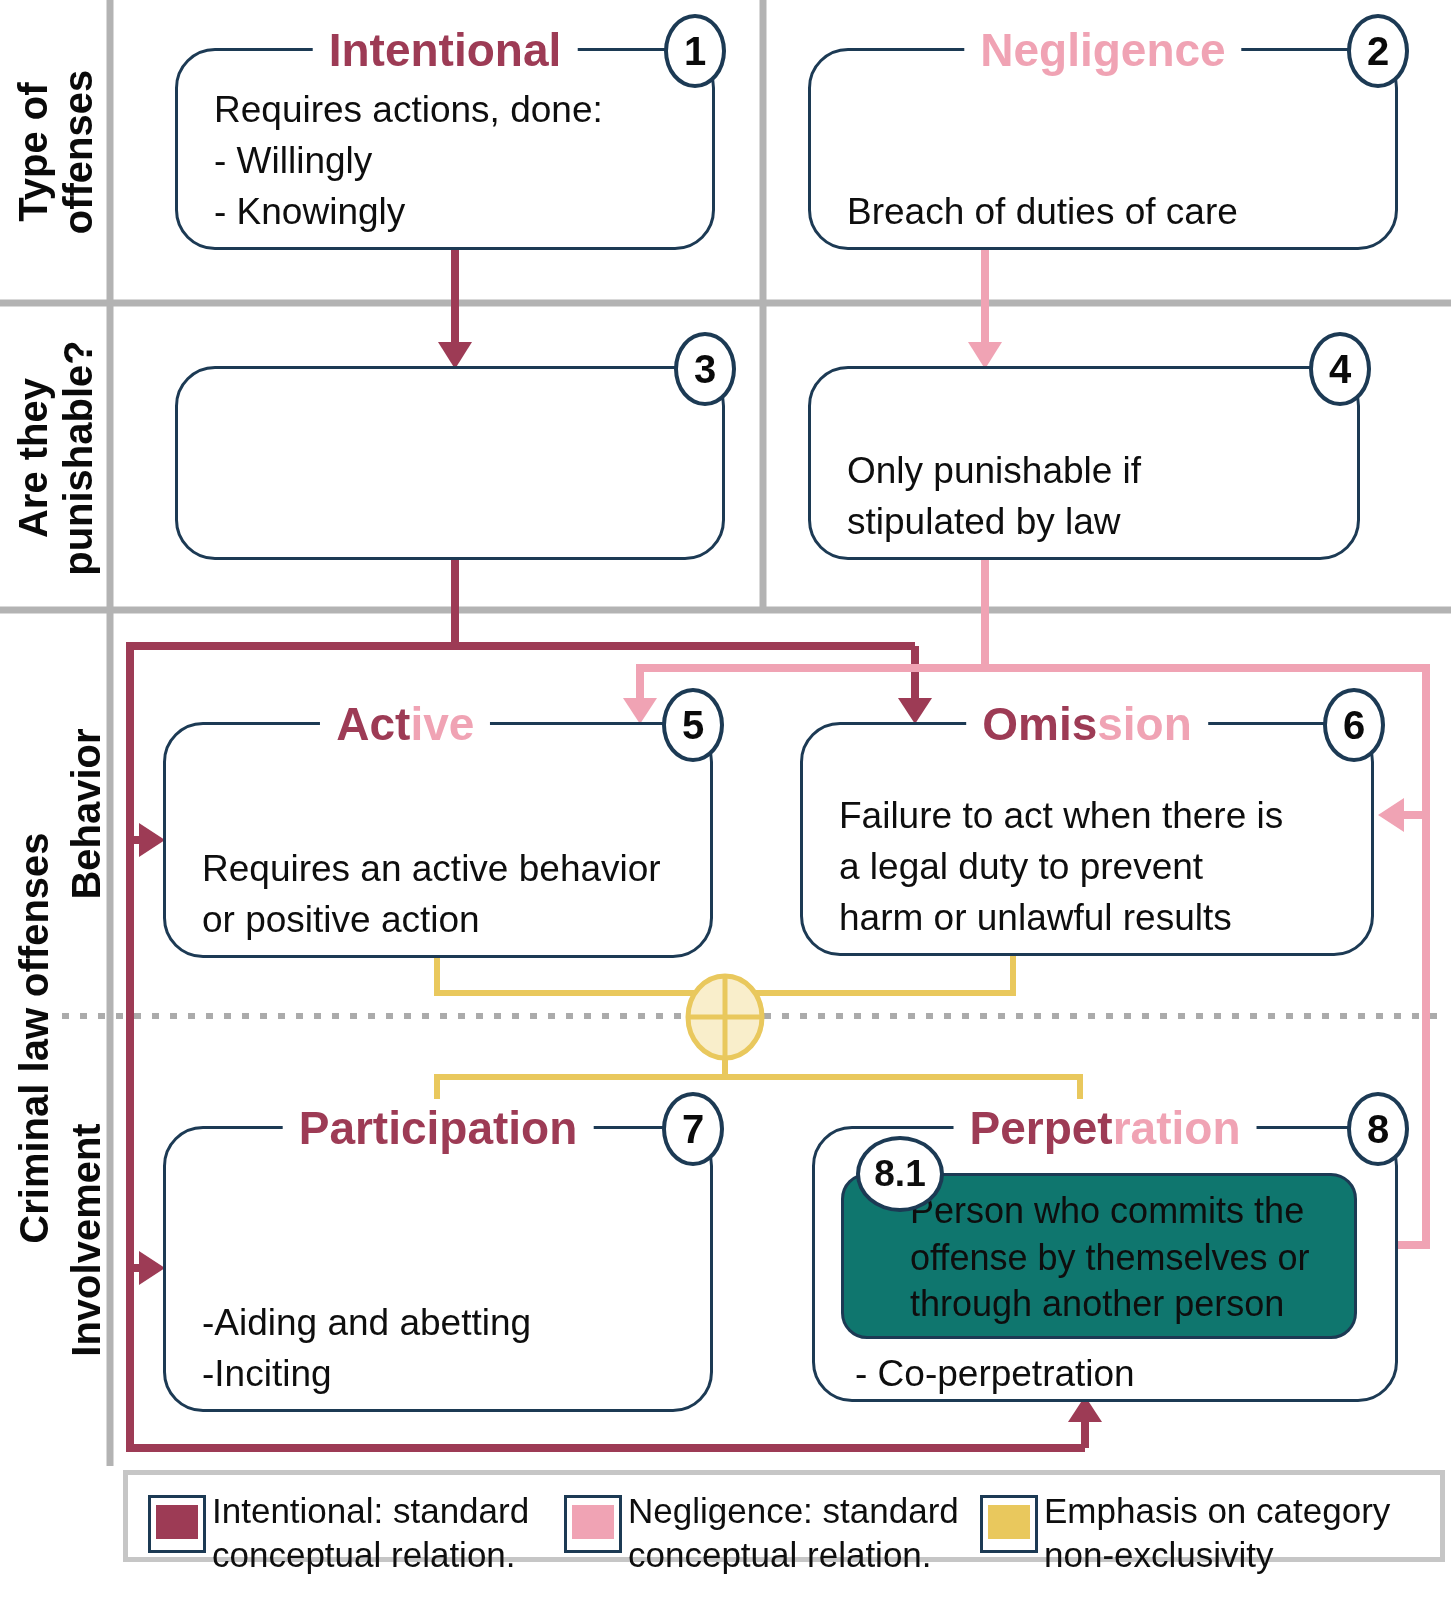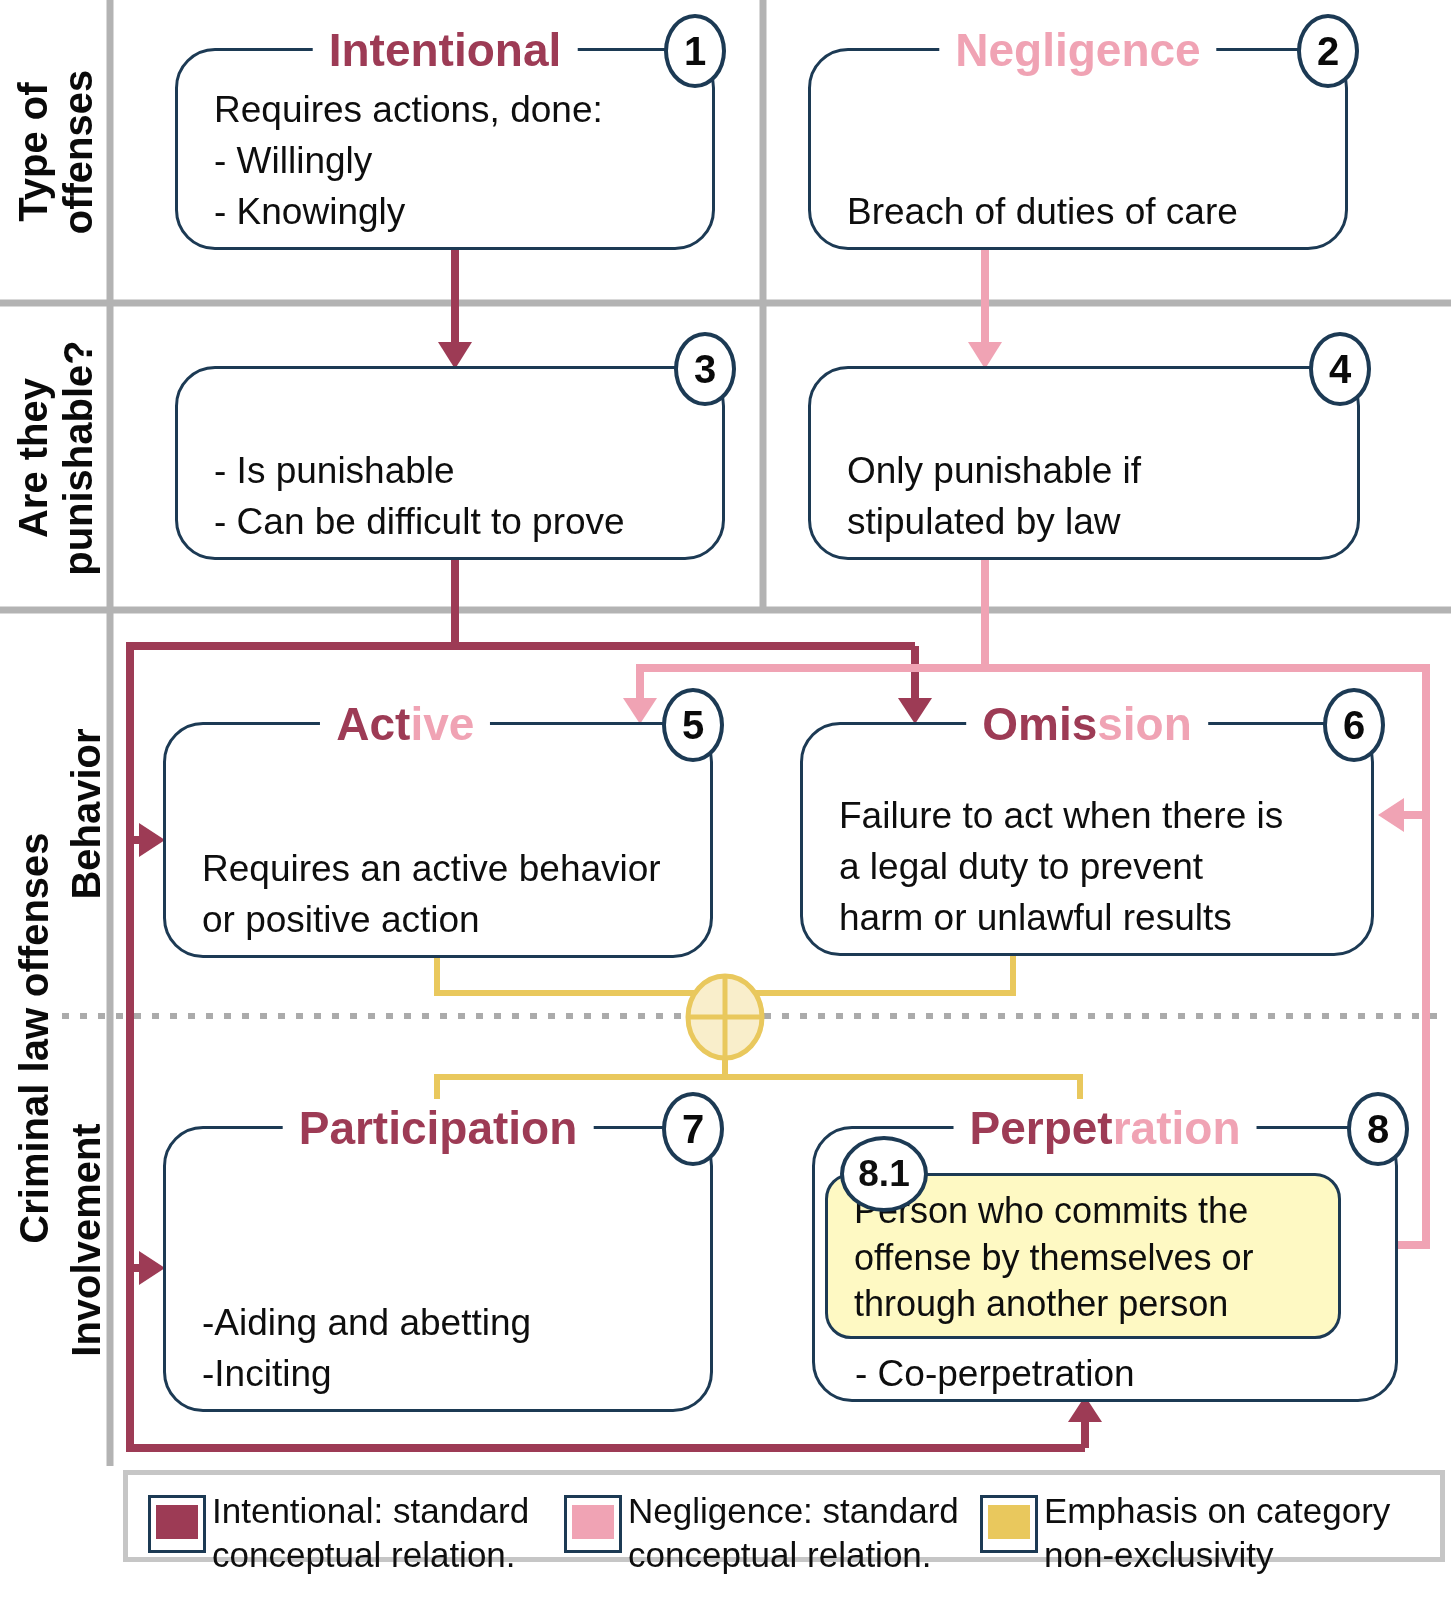--- a/index.html
+++ b/index.html
@@ -30,31 +30,31 @@
        border-radius:40px;box-sizing:border-box;display:flex;flex-direction:column;justify-content:flex-end;}
   .box .body{white-space:pre-line;font-size:37px;line-height:1.38;padding:18px 18px 10px 36px;}
   .title{position:absolute;top:-30px;left:50%;transform:translateX(-50%);background:#ffffff;
          padding:0 16px;font-size:46px;font-weight:bold;white-space:nowrap;line-height:58px;}
   .tm{color:var(--maroon);}
   .tp{color:var(--pink);}
   .numc{position:absolute;top:-37px;right:-14px;width:62px;height:74px;border:4px solid var(--navy);
         border-radius:50%;background:#ffffff;display:flex;align-items:center;justify-content:center;
         font-size:40px;font-weight:bold;color:#0a0a0a;box-sizing:border-box;}
   #b1{left:175px;top:48px;width:540px;height:202px;}
-  #b2{left:808px;top:48px;width:540px;height:202px;}
+  #b2{left:808px;top:48px;width:590px;height:202px;}
   #b3{left:175px;top:366px;width:550px;height:194px;}
   #b4{left:808px;top:366px;width:552px;height:194px;}
   #b5{left:163px;top:722px;width:550px;height:236px;}
   #b6{left:800px;top:722px;width:574px;height:234px;}
   #b7{left:163px;top:1126px;width:550px;height:286px;}
   #b8{left:812px;top:1126px;width:586px;height:276px;justify-content:flex-start;}
 
   
-  .inner-box{position:relative;margin:44px 0 0 10px;width:516px;height:166px;border:3px solid var(--navy);
-             border-radius:26px;box-sizing:border-box;display:flex;flex-direction:column;justify-content:center;background:#fef9c3;}
+  .inner-box{position:relative;margin:44px 0 0 26px;width:516px;height:166px;border:3px solid var(--navy);
+             border-radius:26px;box-sizing:border-box;display:flex;flex-direction:column;justify-content:center;background:#0f766e;padding-left:40px;}
   .inner-box .body{font-size:36px;line-height:1.3;padding:6px 10px 2px 26px;white-space:pre-line;}
   .numc-sub{position:absolute;left:12px;top:-40px;width:88px;height:76px;border:4px solid var(--navy);
             border-radius:50%;background:#ffffff;display:flex;align-items:center;justify-content:center;
             font-size:37px;font-weight:bold;box-sizing:border-box;}
   .extra-line{font-size:37px;padding:14px 0 0 40px;white-space:pre-line;}
 
   
   .legend{position:absolute;left:123px;top:1470px;width:1322px;height:92px;z-index:2;background:#ffffff;
           border:5px solid var(--legend-border);box-sizing:border-box;}
   .litem{position:absolute;top:14px;display:flex;align-items:flex-start;}
@@ -136,22 +136,20 @@
   </div>
 
   <div class="box" id="b2">
     <span class="title"><span class="tm"></span><span class="tp">Negligence</span></span>
     <span class="numc">2</span>
     <div class="body">Breach of duties of care</div>
   </div>
 
   <div class="box" id="b3">
     <span class="numc">3</span>
-    <div class="body">- Is punishable
-- Can be difficult to prove</div>
   </div>
 
   <div class="box" id="b4">
     <span class="numc">4</span>
     <div class="body">Only punishable if
 stipulated by law</div>
   </div>
 
   <div class="box" id="b5">
     <span class="title" style="left:44%;"><span class="tm">Act</span><span class="tp">ive</span></span>

